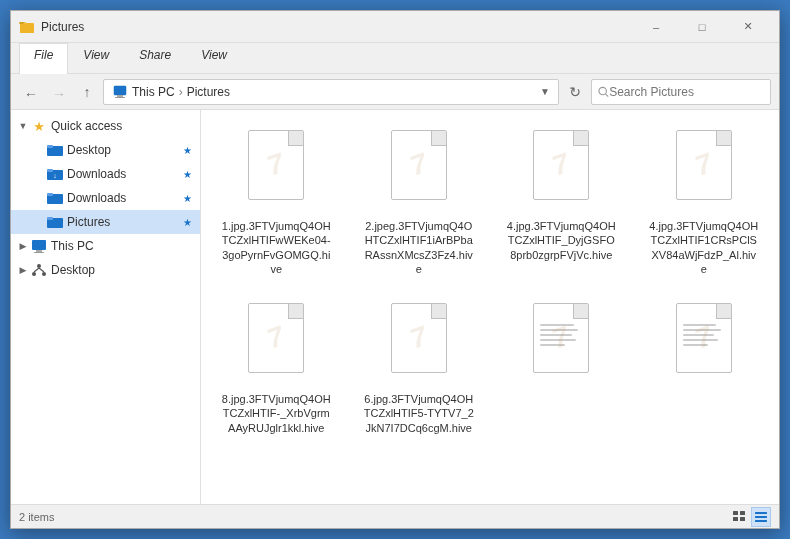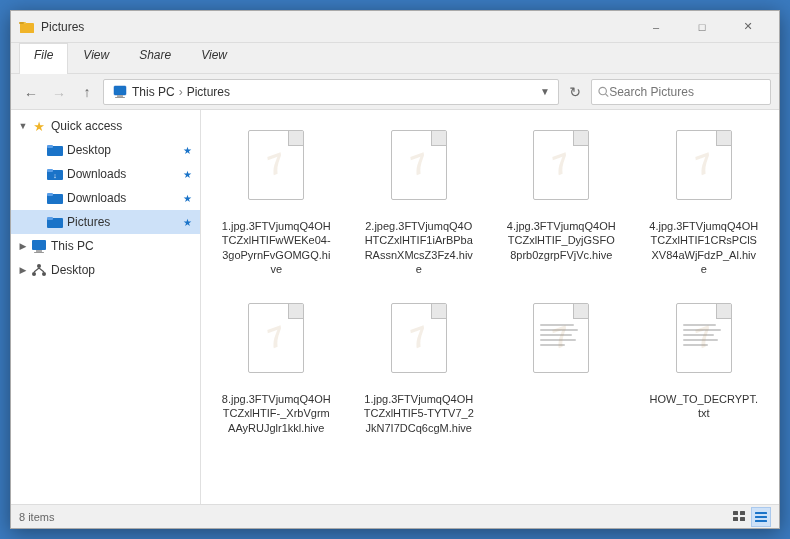--- a/index.html
+++ b/index.html
@@ -274,21 +274,21 @@
           <div class="file-label">8.jpg.3FTVjumqQ4OHTCZxlHTIF-_XrbVgrmAAyRUJglr1kkl.hive</div>
         </div>
 
         <div class="file-item">
           <div class="file-icon">
             <div class="doc-icon">
               <div class="doc-lines"></div>
             </div>
             <div class="watermark" style="font-size:28px;color:rgba(180,140,90,0.15);">7</div>
           </div>
-          <div class="file-label">1.jpg.3FTVjumqQ4OHTCZxlHTIF5-TYTV7_2JkN7I7DCq6cgM.hive</div>
+          <div class="file-label">6.jpg.3FTVjumqQ4OHTCZxlHTIF5-TYTV7_2JkN7I7DCq6cgM.hive</div>
         </div>
 
         <div class="file-item">
           <div class="file-icon">
             <div class="doc-icon">
               <div class="doc-lines">
                 <div class="doc-line"></div>
                 <div class="doc-line"></div>
                 <div class="doc-line"></div>
                 <div class="doc-line"></div>
@@ -305,29 +305,28 @@
               <div class="doc-lines">
                 <div class="doc-line"></div>
                 <div class="doc-line"></div>
                 <div class="doc-line"></div>
                 <div class="doc-line"></div>
                 <div class="doc-line"></div>
               </div>
             </div>
             <div class="watermark" style="font-size:28px;color:rgba(180,140,90,0.15);">7</div>
           </div>
-          <div class="file-label">HOW_TO_DECRYPT.txt</div>
         </div>
 
       </div>
     </div>
   </div>
 
   <div class="statusbar">
-    <span>8 items</span>
+    <span>2 items</span>
     <div class="statusbar-right">
       <div class="view-btn" title="List view">
         <svg width="14" height="14" viewBox="0 0 14 14">
           <rect x="1" y="1" width="5" height="4" rx="0.5" fill="#555"></rect>
           <rect x="8" y="1" width="5" height="4" rx="0.5" fill="#555"></rect>
           <rect x="1" y="7" width="5" height="4" rx="0.5" fill="#555"></rect>
           <rect x="8" y="7" width="5" height="4" rx="0.5" fill="#555"></rect>
         </svg>
       </div>
       <div class="view-btn active" title="Details view">

